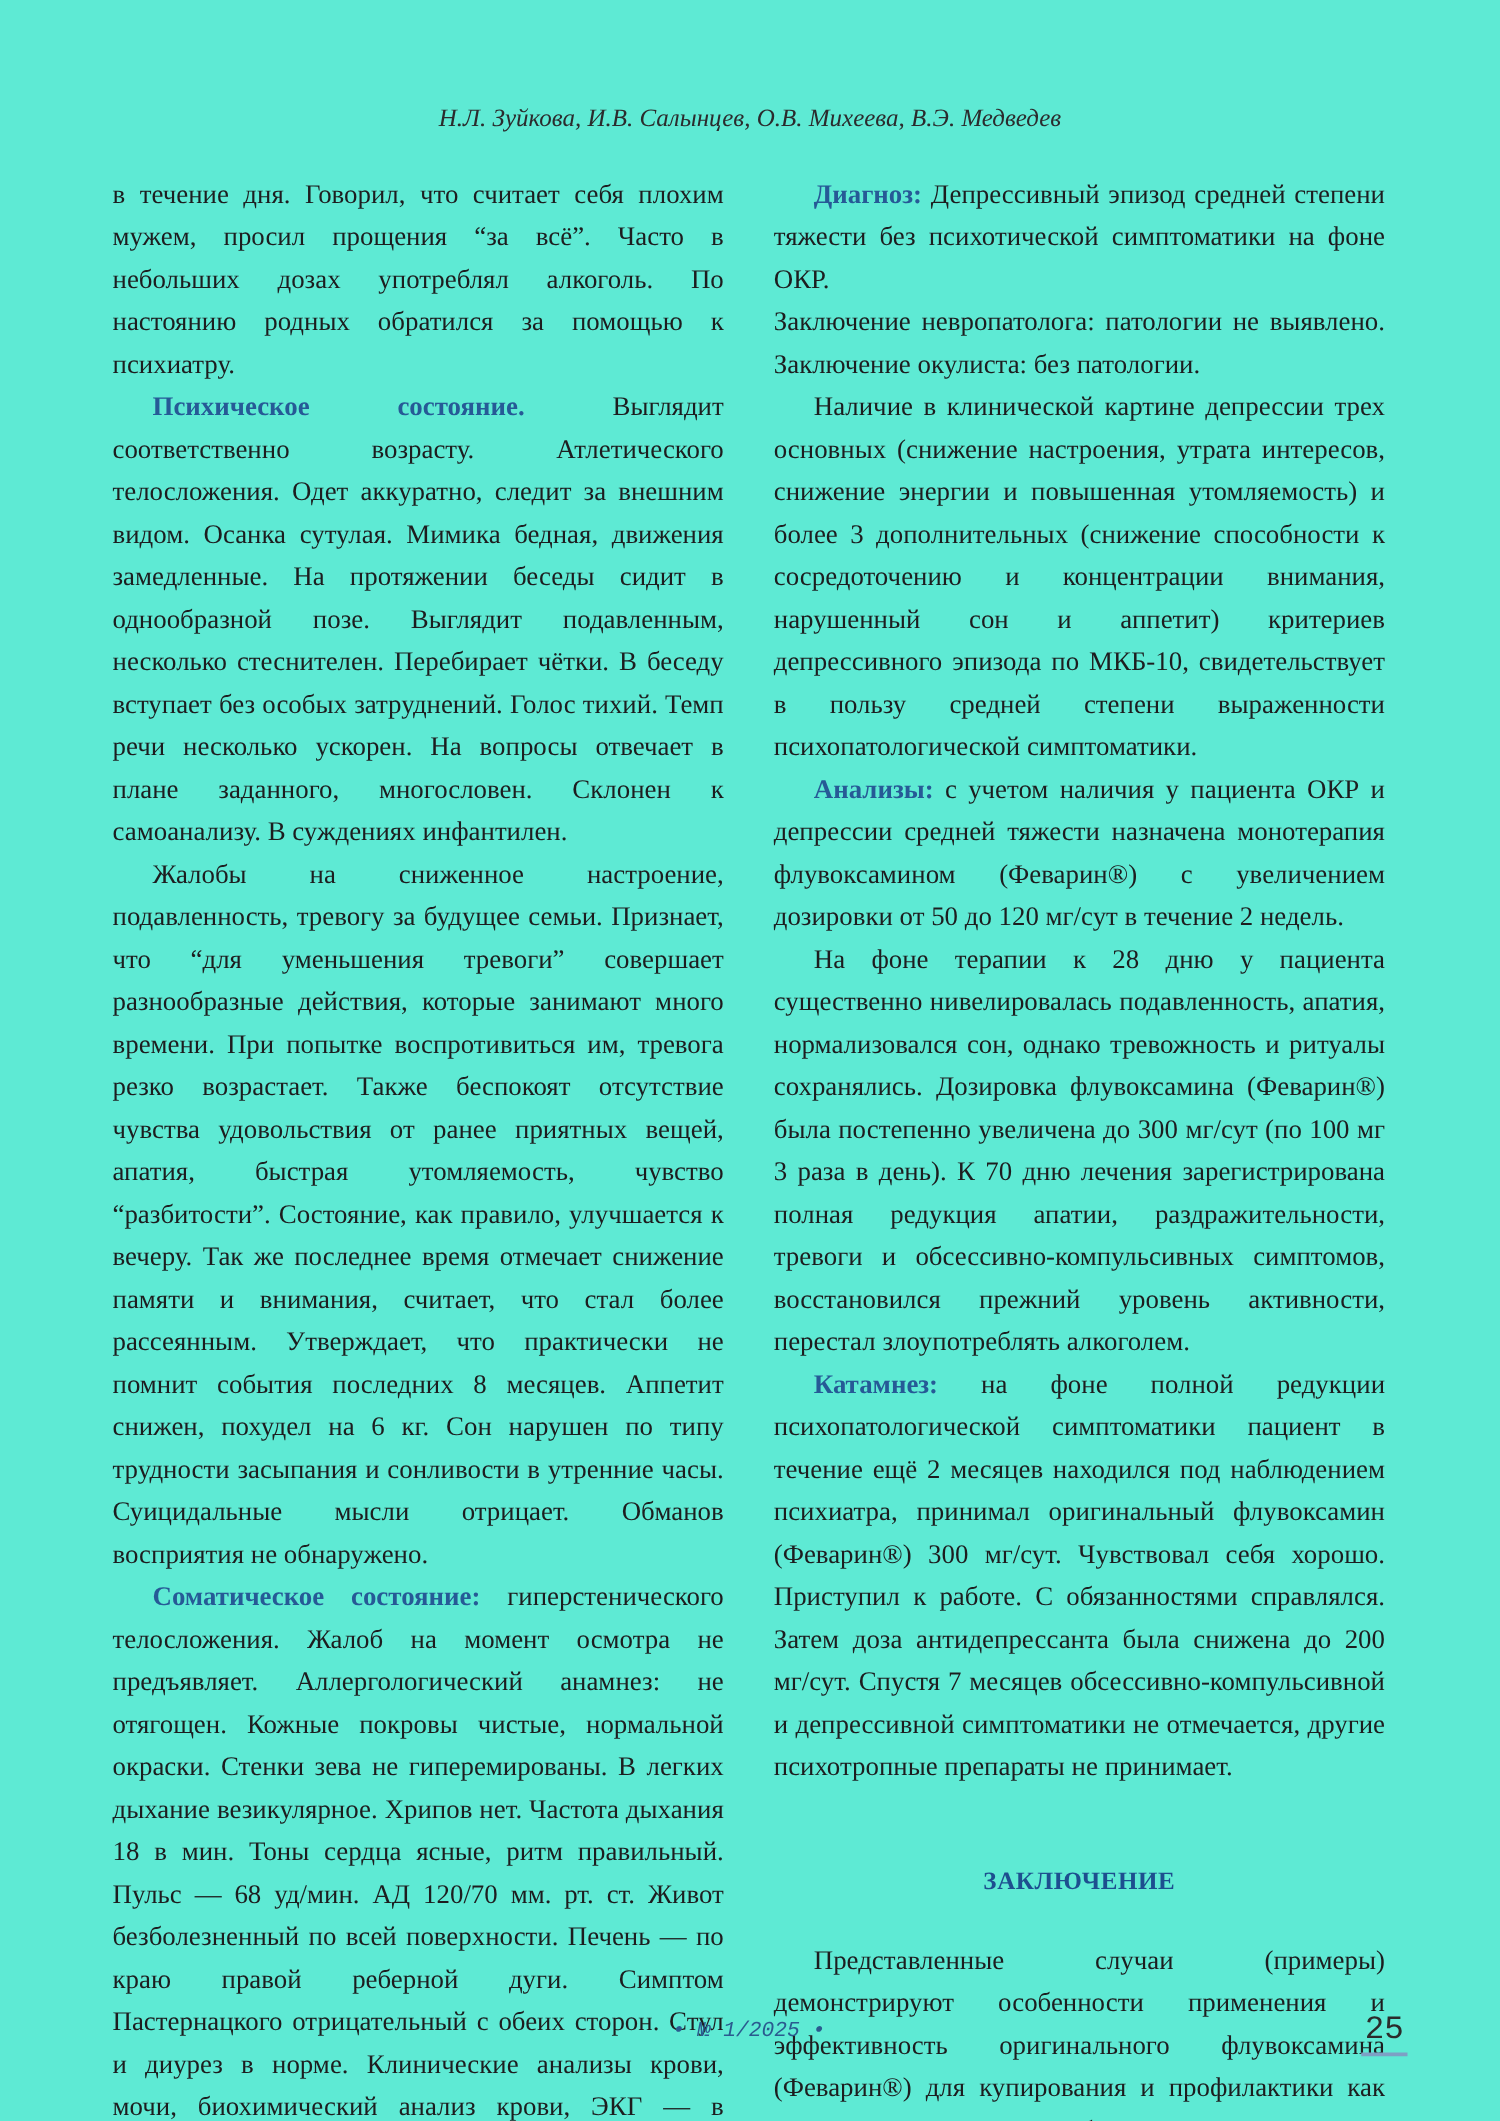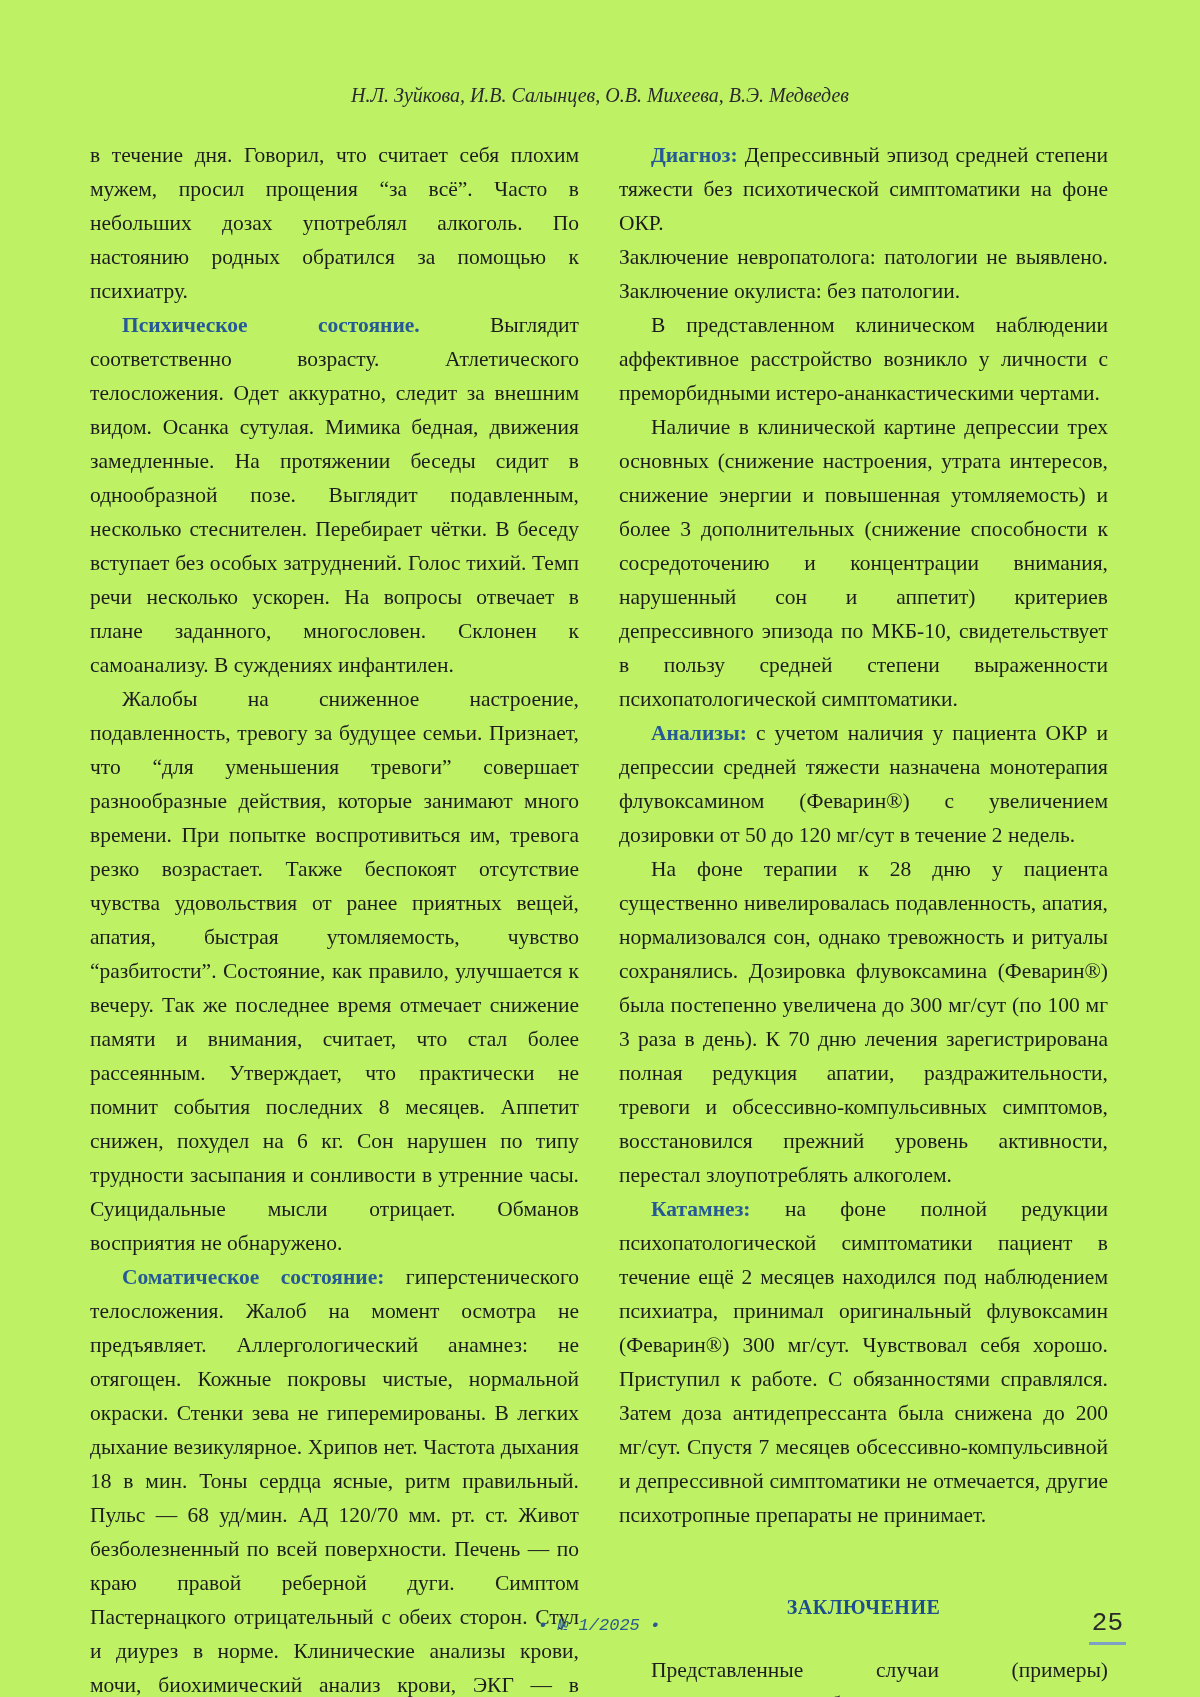--- a/index.html
+++ b/index.html
@@ -1,21 +1,21 @@
 <!DOCTYPE html>
 <html lang="ru"><head>
 <meta charset="utf-8">
 <style>
   * { margin: 0; padding: 0; box-sizing: border-box; }
   html, body { background: #ffffff; }
   .page {
     position: relative;
     width: 1200px;
     height: 1697px;
-    background: #bef264;
+    background: #5eead4;
     font-family: "Liberation Serif", "DejaVu Serif", serif;
     color: #1d1d1f;
     overflow: hidden;
   }
   .authors {
     position: absolute;
     top: 84px; left: 0; right: 0;
     text-align: center;
     font-style: italic;
     font-size: 20px;
@@ -86,21 +86,20 @@
     <div class="col" id="col-left">
         <p class="para"><span>в течение дня. Говорил, что считает себя плохим мужем, просил прощения “за всё”. Часто в небольших дозах употреблял алкоголь. По настоянию родных обратился за помощью к психиатру.</span></p>
         <p class="para indent"><span class="lead">Психическое состояние.</span> <span>Выглядит соответственно возрасту. Атлетического телосложения. Одет аккуратно, следит за внешним видом. Осанка сутулая. Мимика бедная, движения замедленные. На протяжении беседы сидит в однообразной позе. Выглядит подавленным, несколько стеснителен. Перебирает чётки. В беседу вступает без особых затруднений. Голос тихий. Темп речи несколько ускорен. На вопросы отвечает в плане заданного, многословен. Склонен к самоанализу. В суждениях инфантилен.</span></p>
         <p class="para indent"><span>Жалобы на сниженное настроение, подавленность, тревогу за будущее семьи. Признает, что “для уменьшения тревоги” совершает разнообразные действия, которые занимают много времени. При попытке воспротивиться им, тревога резко возрастает. Также беспокоят отсутствие чувства удовольствия от ранее приятных вещей, апатия, быстрая утомляемость, чувство “разбитости”. Состояние, как правило, улучшается к вечеру. Так же последнее время отмечает снижение памяти и внимания, считает, что стал более рассеянным. Утверждает, что практически не помнит события последних 8 месяцев. Аппетит снижен, похудел на 6 кг. Сон нарушен по типу трудности засыпания и сонливости в утренние часы. Суицидальные мысли отрицает. Обманов восприятия не обнаружено.</span></p>
         <p class="para indent"><span class="lead">Соматическое состояние:</span> <span>гиперстенического телосложения. Жалоб на момент осмотра не предъявляет. Аллергологический анамнез: не отягощен. Кожные покровы чистые, нормальной окраски. Стенки зева не гиперемированы. В легких дыхание везикулярное. Хрипов нет. Частота дыхания 18 в мин. Тоны сердца ясные, ритм правильный. Пульс — 68 уд/мин. АД 120/70 мм. рт. ст. Живот безболезненный по всей поверхности. Печень — по краю правой реберной дуги. Симптом Пастернацкого отрицательный с обеих сторон. Стул и диурез в норме. Клинические анализы крови, мочи, биохимический анализ крови, ЭКГ — в пределах нормы. Анализы крови на сифилис, гепатиты (антитела, антигены), ВИЧ — отрицательные. Заключение терапевта: без патологии.</span></p>
         <p class="para indent"><span class="lead">Неврологическое состояние:</span> <span>Отрицает сотрясение мозга, судорожные состояния. Объективно: глазодвигательных и координаторных расстройств не выявлено. Носогубные складки симметричны. Язык по средней линии. Парезов конечностей, тремора пальцев вытянутых рук нет. Тонус мышц не нарушен. В позе Ромберга устойчив, пальценосовую пробу выполняет. Глубокие рефлексы живые, D = S, патологические знаки отсутствуют. Чувствительность сохранена.</span></p>
       </div>
     <div class="col" id="col-right">
         <p class="para indent"><span class="lead">Диагноз:</span> <span>Депрессивный эпизод средней степени тяжести без психотической симптоматики на фоне ОКР.</span></p>
         <p class="para"><span>Заключение невропатолога: патологии не выявлено. Заключение окулиста: без патологии.</span></p>
-        <p class="para indent"><span>В представленном клиническом наблюдении аффективное расстройство возникло у личности с преморбидными истеро-ананкастическими чертами.</span></p>
         <p class="para indent"><span>Наличие в клинической картине депрессии трех основных (снижение настроения, утрата интересов, снижение энергии и повышенная утомляемость) и более 3 дополнительных (снижение способности к сосредоточению и концентрации внимания, нарушенный сон и аппетит) критериев депрессивного эпизода по МКБ-10, свидетельствует в пользу средней степени выраженности психопатологической симптоматики.</span></p>
         <p class="para indent"><span class="lead">Анализы:</span> <span>с учетом наличия у пациента ОКР и депрессии средней тяжести назначена монотерапия флувоксамином (Феварин®) с увеличением дозировки от 50 до 120 мг/сут в течение 2 недель.</span></p>
         <p class="para indent"><span>На фоне терапии к 28 дню у пациента существенно нивелировалась подавленность, апатия, нормализовался сон, однако тревожность и ритуалы сохранялись. Дозировка флувоксамина (Феварин®) была постепенно увеличена до 300 мг/сут (по 100 мг 3 раза в день). К 70 дню лечения зарегистрирована полная редукция апатии, раздражительности, тревоги и обсессивно-компульсивных симптомов, восстановился прежний уровень активности, перестал злоупотреблять алкоголем.</span></p>
         <p class="para indent"><span class="lead">Катамнез:</span> <span>на фоне полной редукции психопатологической симптоматики пациент в течение ещё 2 месяцев находился под наблюдением психиатра, принимал оригинальный флувоксамин (Феварин®) 300 мг/сут. Чувствовал себя хорошо. Приступил к работе. С обязанностями справлялся. Затем доза антидепрессанта была снижена до 200 мг/сут. Спустя 7 месяцев обсессивно-компульсивной и депрессивной симптоматики не отмечается, другие психотропные препараты не принимает.</span></p>
         <div class="section-heading">ЗАКЛЮЧЕНИЕ</div>
         <p class="para indent"><span>Представленные случаи (примеры) демонстрируют особенности применения и эффективность оригинального флувоксамина (Феварин®) для купирования и профилактики как депрессивных, так и обсессивно-компульсивных симптомов (ритуалы и ананказмы). Обращает на себя внимание хорошая переносимость терапии</span></p>
       </div>
   </div>
 
   <div class="footer">

